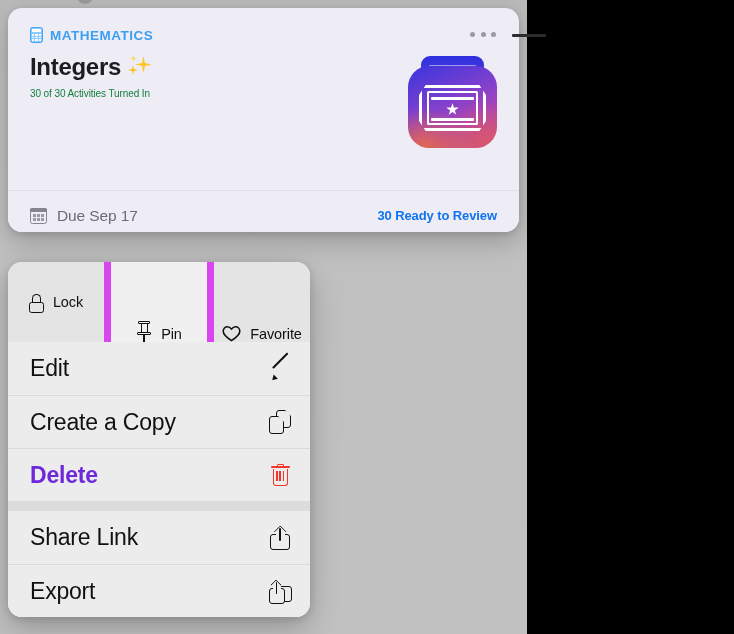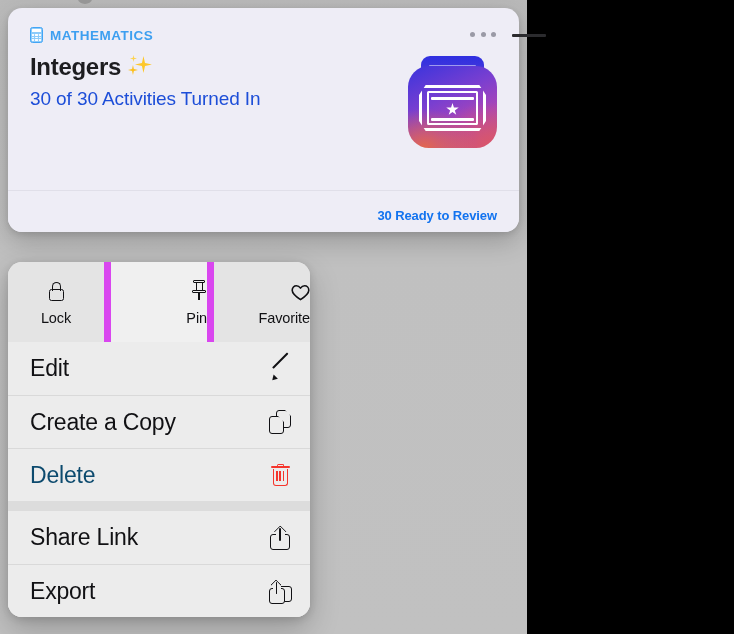--- a/index.html
+++ b/index.html
@@ -73,21 +73,21 @@
     left:1px; top:12px; width:10px; height:10px;
     clip-path:polygon(50% 0%,59% 41%,100% 50%,59% 59%,50% 100%,41% 59%,0% 50%,41% 41%);
     background:#fcbf1c;
   }
   .sp.sml {
     left:3px; top:2px; width:7px; height:7px;
     clip-path:polygon(50% 0%,59% 41%,100% 50%,59% 59%,50% 100%,41% 59%,0% 50%,41% 41%);
     background:#fdd34f;
   }
 
-  .subtitle { margin-top:7px; font-size:19px; color:#1d4ed8; letter-spacing:-.1px; }
+  .subtitle { margin-top:7px; font-size:10px; color:#15803d; letter-spacing:-.1px; }
 
   
   .app-icon {
     position:absolute; right:22px; top:48px; width:89px; height:92px;
   }
   .app-icon .cap {
     position:absolute; left:13px; top:0; width:63px; height:16px;
     border-radius:9px 9px 2px 2px;
     background:linear-gradient(180deg,#2f2fe0 0%,#3a34dd 55%,#5b3fd2 100%);
   }
@@ -150,21 +150,21 @@
   
   .menu {
     position:absolute; left:8px; top:262px; width:302px;
     border-radius:14px; overflow:hidden;
     box-shadow:0 12px 30px rgba(0,0,0,.22), 0 2px 8px rgba(0,0,0,.14);
     background:#ececec;
   }
 
   .seg-row { display:flex; height:80px; }
   .seg {
-    flex:1 1 0; display:flex; flex-direction:column; align-items:center; justify-content:center;
+    flex:1 1 0; display:flex; align-items:center; justify-content:center;
     gap:9px; background:#e4e4e4; position:relative;
   }
   .seg.light { background:#f0f0f0; }
   .seg + .seg { border-left:7px solid #d946ef;align-items:flex-end; }
   .seg-label { font-size:14.5px; color:#111114; letter-spacing:-.1px; }
   .seg-ico { height:22px; display:flex; align-items:flex-end; }
 
   
   .ic-lock { width:15px; height:19px; position:relative; }
   .ic-lock .sh { position:absolute; left:3px; top:0; width:9px; height:9px;
@@ -184,21 +184,21 @@
   .ic-heart { width:19px; height:17px; position:relative; }
   .ic-heart svg { display:block; }
 
   .items { background:#ececec; }
   .item {
     height:53px; display:flex; align-items:center; padding:0 17px 0 22px;
     background:#ececec; position:relative;
   }
   .item + .item { border-top:1px solid #d9d9d9; }
   .item-label { font-size:23px; color:#111114; letter-spacing:-.2px; }
-  .item-label.danger { color:#0c4a6e; }
+  .item-label.danger { color:#6d28d9;font-weight:bold; }
   .item-ico { margin-left:auto; width:26px; height:26px; display:flex; align-items:center; justify-content:center; }
   .group-gap { height:10px; background:#dcdcdc; }
 
   
   .ic-pencil { width:21px; height:21px; position:relative; }
   .ic-pencil .shaft {
     position:absolute; left:3px; top:9px; width:21px; height:2.4px; background:#111114;
     transform:rotate(-45deg); transform-origin:left center; border-radius:.5px;
   }
   .ic-pencil .tip {
@@ -325,20 +325,35 @@
           <span class="ticket"></span>
           <span class="ticket-in"></span>
           <span class="bar b1"></span>
           <span class="bar b2"></span>
           <span class="star"></span>
         </span>
       </div>
     </div>
 
     <div class="card-foot">
+      <div class="foot-left">
+        <span class="cal-icon">
+          <span class="fr"></span>
+            <span class="hd"></span>
+          <span class="dots">
+              <i></i>
+              <i></i>
+              <i></i>
+              <i></i>
+              <i></i>
+              <i></i>
+            </span>
+        </span>
+        <span class="due-text">Due Sep 17</span>
+      </div>
       <span class="review-link">30 Ready to Review</span>
     </div>
   </div>
 
   <div class="leader"></div>
 
   <div class="menu">
 
     <div class="seg-row">
 

